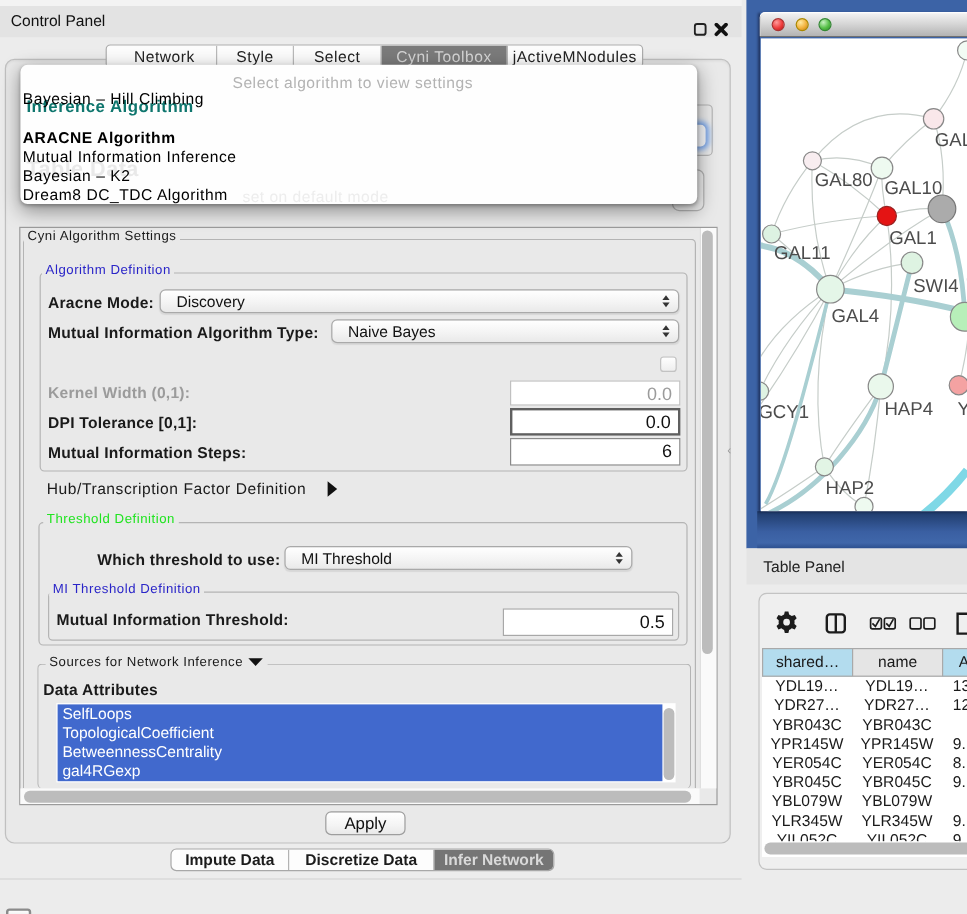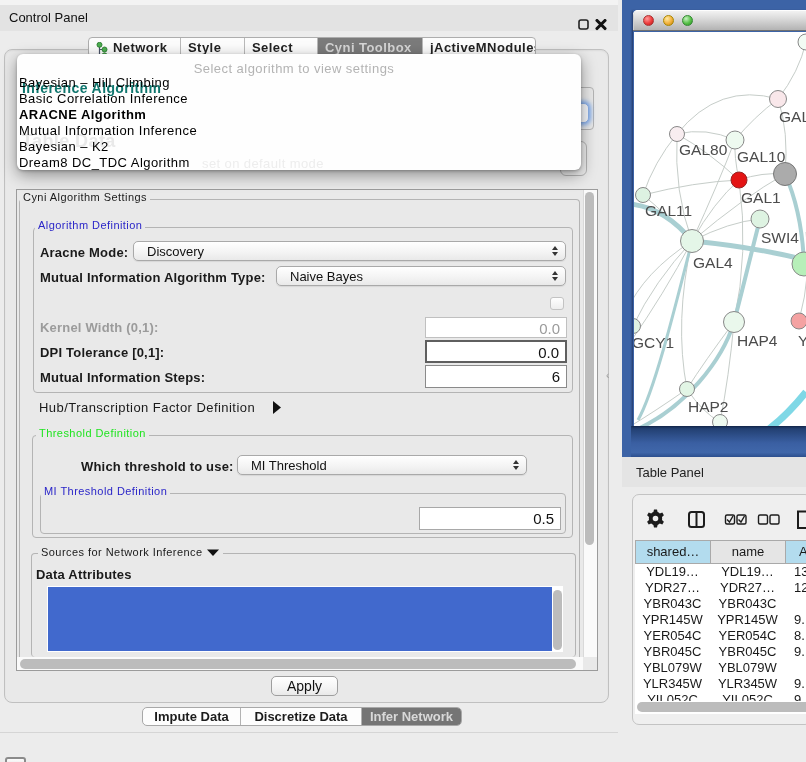--- a/index.html
+++ b/index.html
@@ -9,21 +9,21 @@
 
   
   #titlebar { left:0; top:5px; width:618px; height:26px; background:#e3e3e3;padding-left:40px; }
   #titlebar .t { position:absolute; left:9px; top:5px; font-size:13px; color:#111; }
   #cp-top { left:0; top:0; width:618px; height:5px; background:#f3f3f3; }
 
   #tabpane { left:4px; top:49px; width:605px; height:654px; background:#e9e9e9; border:1px solid #c0c0c0; border-radius:8px; box-shadow:inset 0 1px 2px rgba(0,0,0,0.06); }
 
   
   #toptabs { left:88px; top:37px; height:20px; display:flex; border:1px solid #adadad; border-radius:4px; background:#fcfcfc; overflow:hidden; }
-  #toptabs .seg { display:flex; align-items:center; padding:0 7px; color:#222; border-right:1px solid #b9b9b9; font-size:13px; white-space:nowrap; letter-spacing:0.45px;font-weight:bold; }
+  #toptabs .seg { display:flex; align-items:center; justify-content:center; padding:0 26px; color:#222; border-right:1px solid #b9b9b9; font-size:13px; white-space:nowrap; letter-spacing:0.45px; }
   #toptabs .seg:last-child { border-right:none; }
   #toptabs .seg.sel { background:#7b7b7b; color:#d6d6d6; }
 
   
   #bottabs { left:142px; top:707px; height:19px; display:flex; border:1px solid #a8a8a8; border-radius:5px; background:#fdfdfd; overflow:hidden; }
   #bottabs .seg { display:flex; align-items:center; justify-content:center; color:#1c1c1c; border-right:1px solid #b3b3b3; font-size:13px; font-weight:bold; white-space:nowrap; }
   #bottabs .seg:last-child { border-right:none; }
   #bottabs .seg.sel { background:#757575; color:#d9d9d9; }
 
   
@@ -142,33 +142,35 @@
     <span class="cv">MI Threshold</span>
     <span class="arr" style="top:4px">
         <span class="up"></span>
         <span class="dn"></span>
       </span>
   </div>
 
   <div class="group" style="left:40px;top:493px;width:526px;height:41px;"></div>
   <div class="gtitle" style="left:41px;top:485px;color:#2a25c8;font-weight:normal;">MI Threshold Definition</div>
 
+  <div class="blab" style="left:47px;top:509px;">Mutual Information Threshold:</div>
   <div class="tf" style="left:419px;top:507px;width:142px;height:23px;">
       <span class="v">0.5</span>
     </div>
 
   <div class="group" style="left:31px;top:553px;width:545px;height:104px;border-bottom:none;"></div>
   <div class="gtitle" style="left:38px;top:546px;color:#1a1a1a;">Sources for Network Inference <svg style="vertical-align:-1px" width="14" height="9">
         <path d="M1 1.5 L13 1.5 L7 8 Z" fill="#111"></path>
       </svg></div>
 
   <div class="blab" style="left:36px;top:567px;">Data Attributes</div>
 
   <div class="abs" style="left:47px;top:586px;width:516px;height:66px;background:#fff;overflow:hidden;">
     <div style="position:absolute;left:1px;top:1px;width:504px;height:64px;background:#4169cd;"></div>
+    <div style="position:absolute;left:5px;top:1px;color:#fff;font-size:13px;line-height:16px;">SelfLoops<br>TopologicalCoefficient<br>BetweennessCentrality<br>gal4RGexp</div>
     <div class="thumbV" style="left:506px;top:4px;width:9px;height:60px;"></div>
   </div>
 
   <div class="abs" style="left:271px;top:676px;width:67px;height:20px;border:1px solid #9e9e9e;border-radius:5px;background:linear-gradient(#fff,#f4f4f4 60%,#e9e9e9);text-align:center;line-height:19px;font-size:14px;color:#111;">Apply</div>
 </div>
 
 <div class="abs" style="left:560px;top:87px;width:34px;height:43px;border:1px solid #b4b4b4;border-radius:4px;"></div>
 <div class="abs" style="left:560px;top:103px;width:29px;height:20px;border:1px solid #8cb0e8;border-radius:5px;background:#f4f6fa;box-shadow:0 0 4px 2px rgba(90,150,240,0.75);"></div>
 <div class="abs" style="left:560px;top:141px;width:27px;height:35px;border:1px solid #b4b4b4;border-radius:6px;background:#ededed;"></div>
 
@@ -184,21 +186,20 @@
   <div class="seg sel" style="width:105px">Cyni Toolbox</div>
   <div class="seg" style="width:112px">jActiveMNodules</div>
 </div>
 
 <div class="abs" id="popup">
   <div class="abs" style="left:5px;top:26px;font-size:14px;font-weight:bold;color:#0f766e;letter-spacing:0.4px;">Inference Algorithm</div>
   <div class="abs" style="left:5px;top:77px;font-size:18px;font-weight:bold;color:#e9e9e9;letter-spacing:0.4px;">Table Data</div>
   <div class="abs" style="left:185px;top:102px;font-size:13px;color:#ededed;letter-spacing:0.4px;">set on default mode</div>
   <div class="ph">Select algorithm to view settings</div>
   <div class="it" style="top:21px;">Bayesian – Hill Climbing</div>
-  <div class="it" style="top:37px;">Basic Correlation Inference</div>
   <div class="it" style="top:53px;font-weight:bold;">ARACNE Algorithm</div>
   <div class="it" style="top:69px;">Mutual Information Inference</div>
   <div class="it" style="top:85px;">Bayesian – K2</div>
   <div class="it" style="top:101px;">Dream8 DC_TDC Algorithm</div>
 </div>
 
 <div class="abs" id="bottabs">
   <div class="seg" style="width:98px">Impute Data</div>
   <div class="seg" style="width:121px">Discretize Data</div>
   <div class="seg sel" style="width:99px">Infer Network</div>

